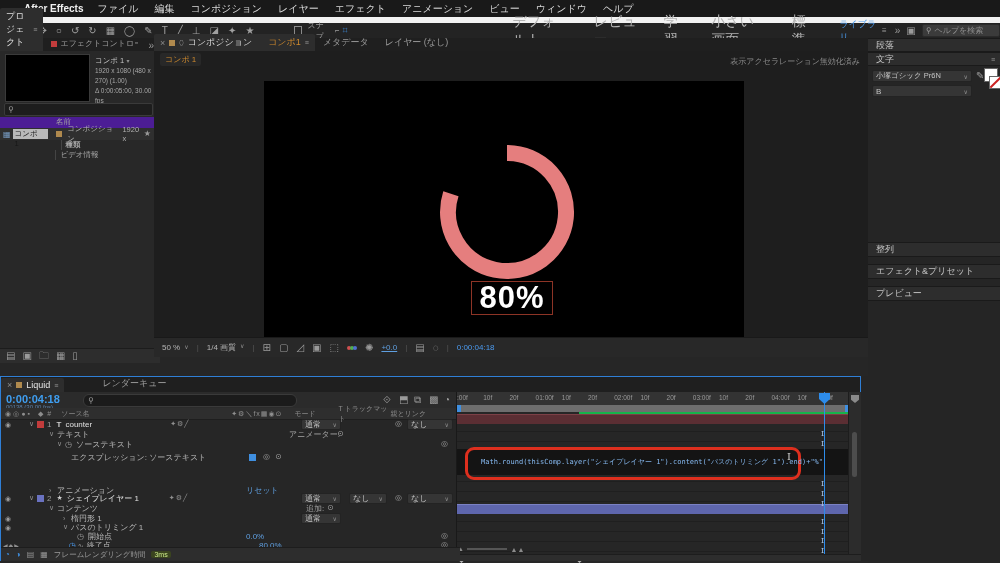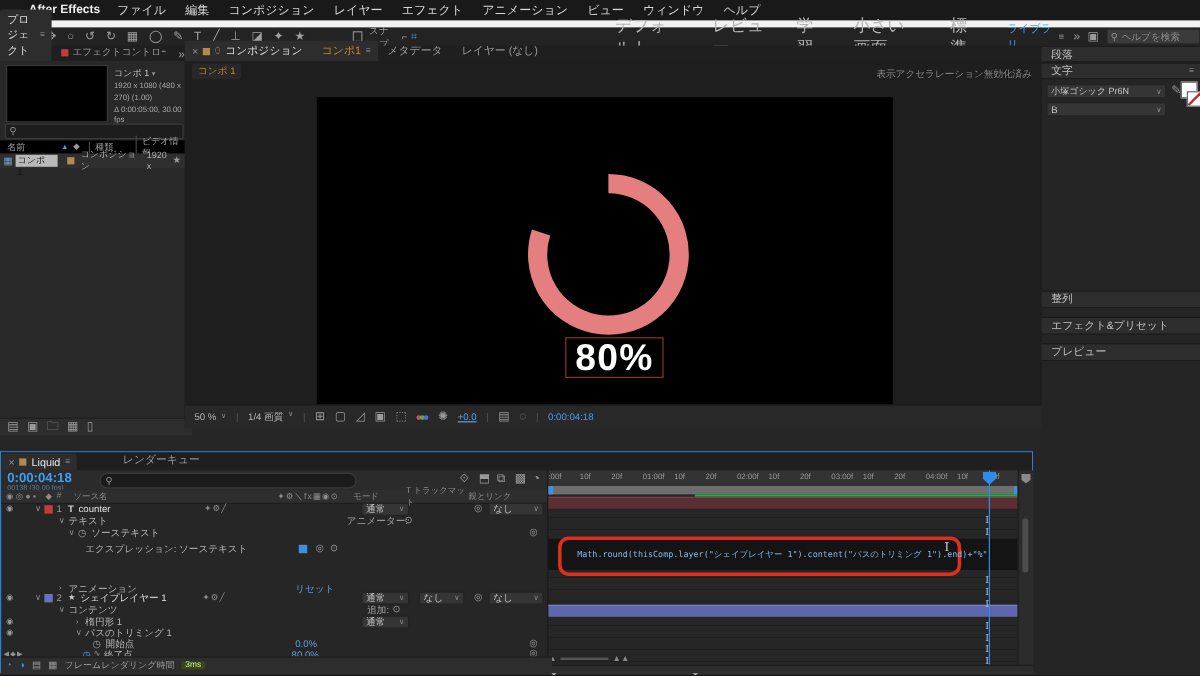--- a/index.html
+++ b/index.html
@@ -108,25 +108,25 @@
   <div class="abs" style="left:0;top:51px;width:154px;height:311px;background:#282828;border-right:2px solid #161616;">
     <div style="position:absolute;left:5px;top:3px;width:83px;height:46px;background:#000;border:1px solid #3a3a3a;"></div>
     <div style="position:absolute;left:95px;top:4px;font-size:7.5px;color:#c4c4c4;line-height:1.5;">
       <div><span>コンポ 1</span> <span class="caret">▾</span></div>
       <div style="color:#a8a8a8;font-size:6.5px;">1920 x 1080 (480 x 270) (1.00)</div>
       <div style="color:#a8a8a8;font-size:6.5px;">Δ 0:00:05:00, 30.00 fps</div>
     </div>
     <div style="position:absolute;left:4px;top:52px;width:144px;height:11px;background:#1d1d1d;border:1px solid #3a3a3a;border-radius:2px;display:flex;align-items:center;padding-left:3px;">
       <span class="ico" style="font-size:8px;">⚲</span>
     </div>
-    <div style="position:absolute;left:0;top:66px;width:154px;height:11px;background:#000000;display:flex;align-items:center;font-size:7.5px;color:#a5a5a5;">
+    <div style="position:absolute;left:0;top:66px;width:154px;height:11px;background:#4c1d95;display:flex;align-items:center;font-size:7.5px;color:#a5a5a5;flex-direction:column;">
       <span style="padding-left:6px;width:48px;">名前</span>
       <span style="color:#4a9bef;font-size:6px;">▲</span>
       <span class="ico" style="font-size:7px;margin-left:4px;">◆</span>
-      <span style="margin-left:8px;width:36px;border-left:1px solid #444;padding-left:4px;">種類</span>
+      <span style="margin-left:8px;width:36px;border-left:1px solid #444;padding-left:4px;font-weight:bold;">種類</span>
       <span style="border-left:1px solid #444;padding-left:4px;">ビデオ情報</span>
     </div>
     <div style="position:absolute;left:0;top:77px;width:154px;height:12px;background:#2f2f2f;display:flex;align-items:center;font-size:7.5px;">
       <span style="color:#7aa0c8;font-size:8px;padding-left:3px;">▦</span>
       <span style="background:#b9b9b9;color:#161616;padding:0 6px 0 2px;margin-left:2px;height:10px;line-height:10px;">コンポ 1</span>
       <span style="width:6px;height:6px;background:#b08a4e;margin-left:8px;"></span>
       <span style="margin-left:5px;color:#b0b0b0;">コンポジション</span>
       <span style="margin-left:4px;color:#b0b0b0;">1920 x</span>
       <span class="ico" style="margin-left:auto;margin-right:3px;font-size:8px;">★</span>
     </div>
@@ -363,21 +363,21 @@
       <span class="stopwatch" style="margin-left:76px;">◷</span>
       <span style="margin-left:4px;">開始点</span>
       <span style="position:absolute;left:245px;color:#5f9fe0;">0.0%</span>
       <span class="ico" style="position:absolute;left:440px;font-size:8px;">◎</span>
     </div>
     <div class="tl-row" style="top:163px;">
       <span class="sw" style="padding-left:2px;font-size:6px;">◀◆▶</span>
       <span class="stopwatch" style="margin-left:49px;color:#4a9aef;">◷</span>
       <span class="ico" style="font-size:7px;margin-left:2px;">∿</span>
       <span style="margin-left:3px;">終了点</span>
-      <span style="position:absolute;left:242px;color:#5f9fe0;">80.0%</span>
+      <span style="position:absolute;left:258px;color:#5f9fe0;">80.0%</span>
       <span class="ico" style="position:absolute;left:440px;font-size:8px;">◎</span>
     </div>
     <div class="tl-row" style="top:172px;">
       <span class="stopwatch" style="margin-left:76px;">◷</span>
       <span style="margin-left:4px;">オフセット</span>
       <span style="position:absolute;left:245px;color:#5f9fe0;">0x+0.0°</span>
       <span class="ico" style="position:absolute;left:440px;font-size:8px;">◎</span>
     </div>
 
     <div class="abs" style="left:455px;top:15px;width:392px;height:162px;background:#262626;border-left:1px solid #191919;

